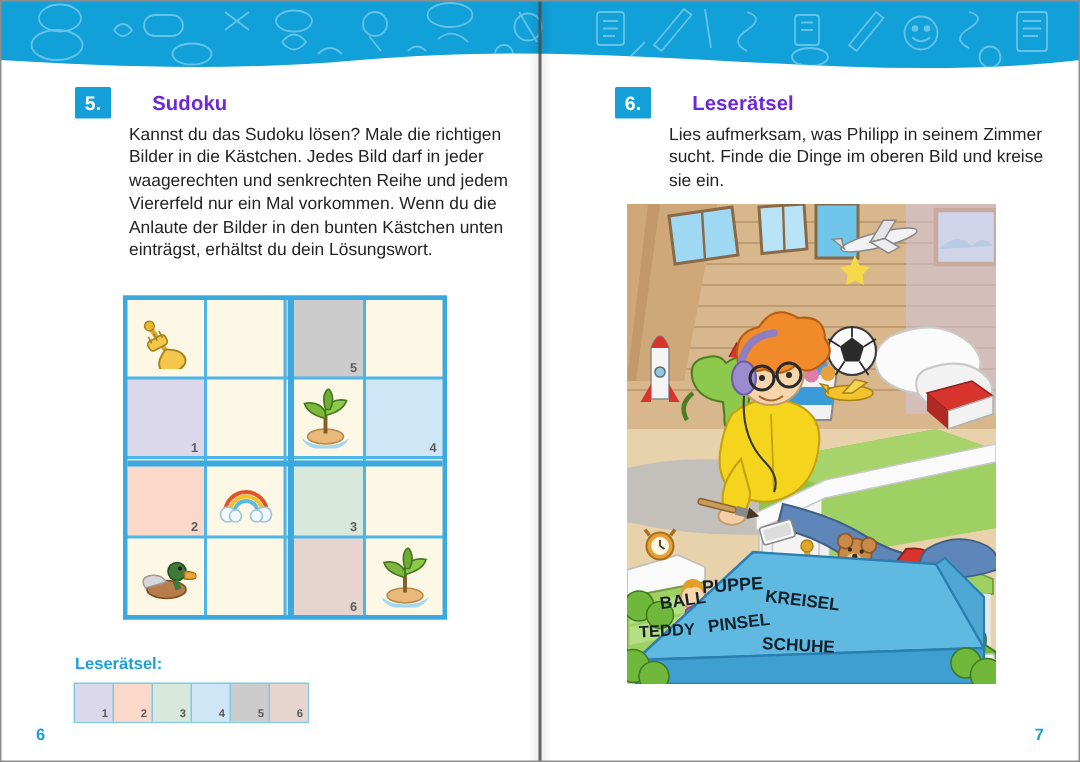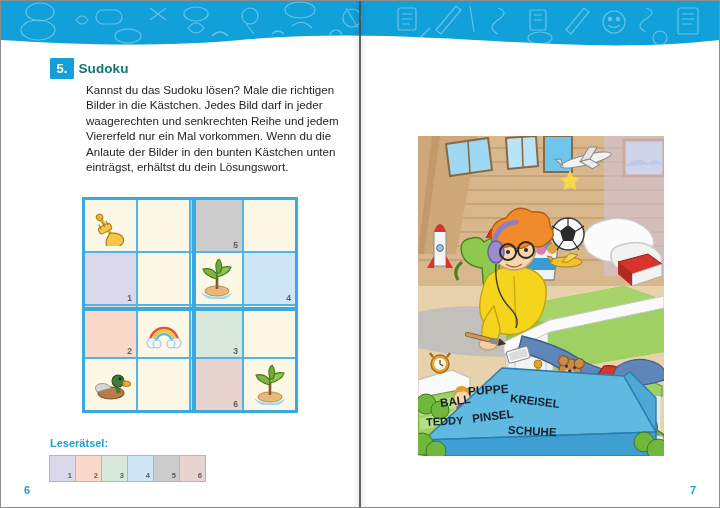--- a/index.html
+++ b/index.html
@@ -22,22 +22,22 @@
   .outer-border{position:absolute;inset:0;border:1px solid #8d8d8d;box-sizing:border-box;pointer-events:none;}
 
   
   .task{position:absolute;}
   .badge{
     width:24px;height:21px;background:#159fd9;color:#fff;
     font-size:13px;font-weight:bold;line-height:21px;text-align:center;
     display:inline-block;vertical-align:top;border-radius:1px;
   }
   .title{
-    display:inline-block;color:#0f766e;font-size:13.5px;font-weight:bold;
-    margin-left:0;line-height:21px;letter-spacing:.1px;
+    display:inline-block;color:#6d28d9;font-size:13.5px;font-weight:bold;
+    margin-left:23px;line-height:21px;letter-spacing:.1px;
   }
   .body-text{
     margin-top:3px;margin-left:36px;
     color:#232323;font-size:11.6px;line-height:15.4px;
     max-width:262px;
   }
 
   
   .sudoku{
     position:absolute;left:82px;top:197px;width:216px;height:216px;
@@ -236,20 +236,25 @@
       <div class="sbox" style="background: rgb(204, 204, 204);">
         <span class="n">5</span>
       </div>
       <div class="sbox" style="background: rgb(232, 212, 206);">
         <span class="n">6</span>
       </div>
     </div>
 
   <div class="pageno left">6</div>
 
+  <div class="task" style="left:410px;top:58px;width:290px;">
+    <span class="badge">6.</span>
+    <span class="title">Leserätsel</span>
+    <div class="body-text">Lies aufmerksam, was Philipp in seinem Zimmer sucht. Finde die Dinge im oberen Bild und kreise sie ein.</div>
+  </div>
 
   <div class="illus">
     <svg width="246" height="320" viewBox="0 0 246 320">
 
       <rect x="0" y="0" width="246" height="320" fill="#e6cfa8"></rect>
 
       <path d="M0 0 H246 V150 H0 Z" fill="#d8b78c"></path>
       <g stroke="#b08a5e" stroke-width="1" opacity=".8">
         <path d="M0 12 H246"></path>
           <path d="M0 26 H246"></path>

